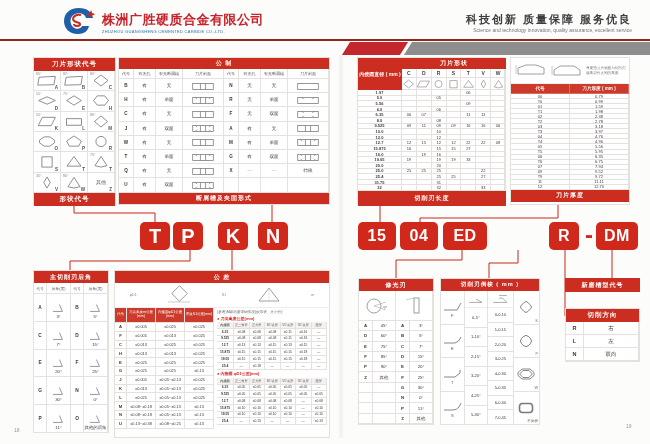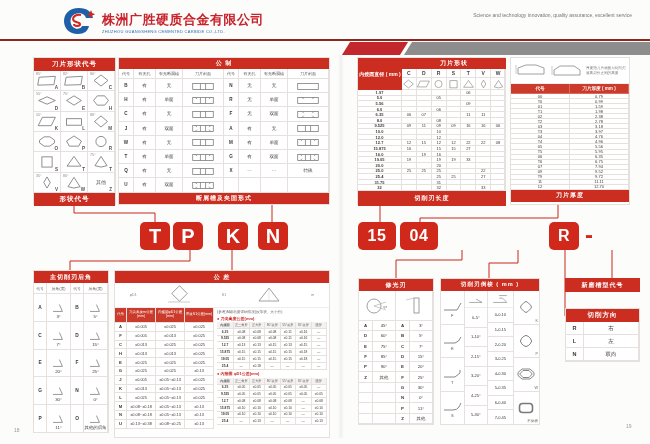--- a/index.html
+++ b/index.html
@@ -156,20 +156,21 @@
       <path d="M19,2 C9,2 4,8 4,15 C4,22 9,28 18,28 C24,28 28,25 29,20 L22,20 C21,23 16,24 13,21 C9,17 10,10 15,8 C20,6 25,8 26,12 L33,12 C32,6 27,2 19,2 Z" fill="#1f5fa8"></path>
       <path d="M21,9 C17,8 13,10 13,13 C13,16 17,16 19,17 C21,18 20,20 17,20 C15,20 14,19 14,18" stroke="#d0291c" stroke-width="2" fill="none"></path>
       <path d="M31,4 l1.2,3 3,1.2 -3,1.2 -1.2,3 -1.2,-3 -3,-1.2 3,-1.2 z" fill="#d0291c"></path>
     </svg>
   </div>
   <div class="abs" style="left:102px;top:11px;">
     <div id="company-cn">株洲广胜硬质合金有限公司</div>
     <div id="company-en">ZHUZHOU GUANGSHENG CEMENTED CARBIDE CO.,LTD.</div>
   </div>
   <div class="abs" style="right:18px;top:12px;text-align:right;">
+    <div id="slogan-cn">科技创新  质量保障  服务优良</div>
     <div id="slogan-en">Science and technology innovation, quality assurance, excellent service</div>
   </div>
   <div id="rule"></div>
   <div id="band-red"></div>
   <div id="band-gray"></div>
   <div id="fold" class="abs"></div>
 
   <svg id="connectors" width="650" height="444">
     <g stroke="#c8281c" stroke-width="1" fill="none">
       <polyline points="74,205 74,213 155,213 155,222"></polyline>
@@ -498,22 +499,24 @@
     <div class="strip" id="metric-foot">断屑槽及夹固形式</div>
   </div>
 
   <div class="codebox big" style="left:140px;width:30px;">T</div>
   <div class="codebox big" style="left:173px;width:30px;">P</div>
   <div class="codebox big" style="left:218px;width:30px;">K</div>
   <div class="codebox big" style="left:258px;width:30px;">N</div>
 
   <div class="codebox sm" style="left:358px;width:38px;">15</div>
   <div class="codebox sm" style="left:400px;width:38px;">04</div>
+  <div class="codebox sm" style="left:443px;width:44px;">ED</div>
   <div class="codebox sm" style="left:549px;width:30px;">R</div>
   <div id="dash">-</div>
+  <div class="codebox sm" style="left:596px;width:42px;">DM</div>
 
   <div id="clearance-table" class="abs tblbox">
     <div class="strip">主切削刃后角</div>
     <div class="r" id="clr-head">
         <div class="li">代号</div>
         <div class="li">后角(度)</div>
         <div class="li">代号</div>
         <div class="li">后角(度)</div>
       </div>
     <div id="clr-rows">

